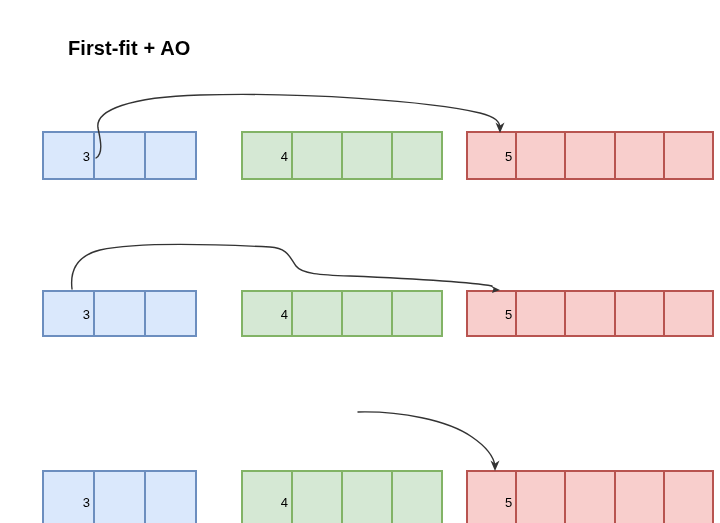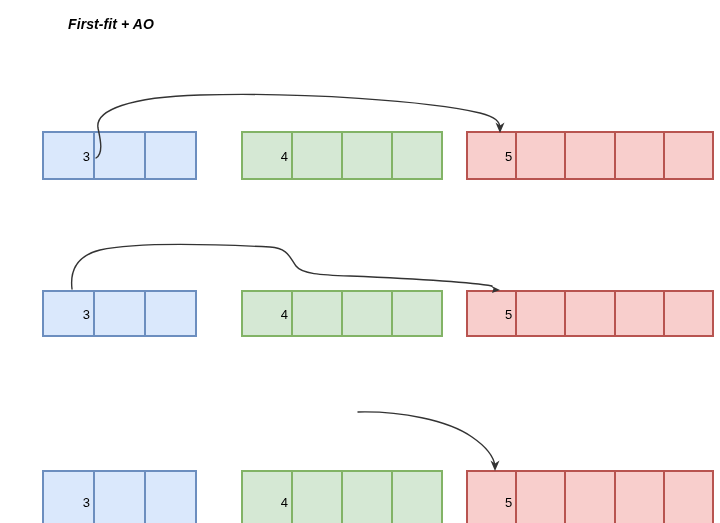--- a/index.html
+++ b/index.html
@@ -15,27 +15,26 @@
   #canvas {
     position: relative;
     width: 720px;
     height: 523px;
     background: #ffffff;
     overflow: hidden;
   }
   #title {
     position: absolute;
     left: 68px;
-    top: 16px;
-    font-size: 14px;
+    top: 37px;
+    font-size: 20px;
     font-weight: bold;
     color: #000000;
     letter-spacing: 0.1px;
     white-space: nowrap;
-    font-style: italic;
   }
   .block {
     position: absolute;
     display: flex;
     box-sizing: border-box;
     border-width: 2px;
     border-style: solid;
   }
   .cell {
     box-sizing: border-box;

